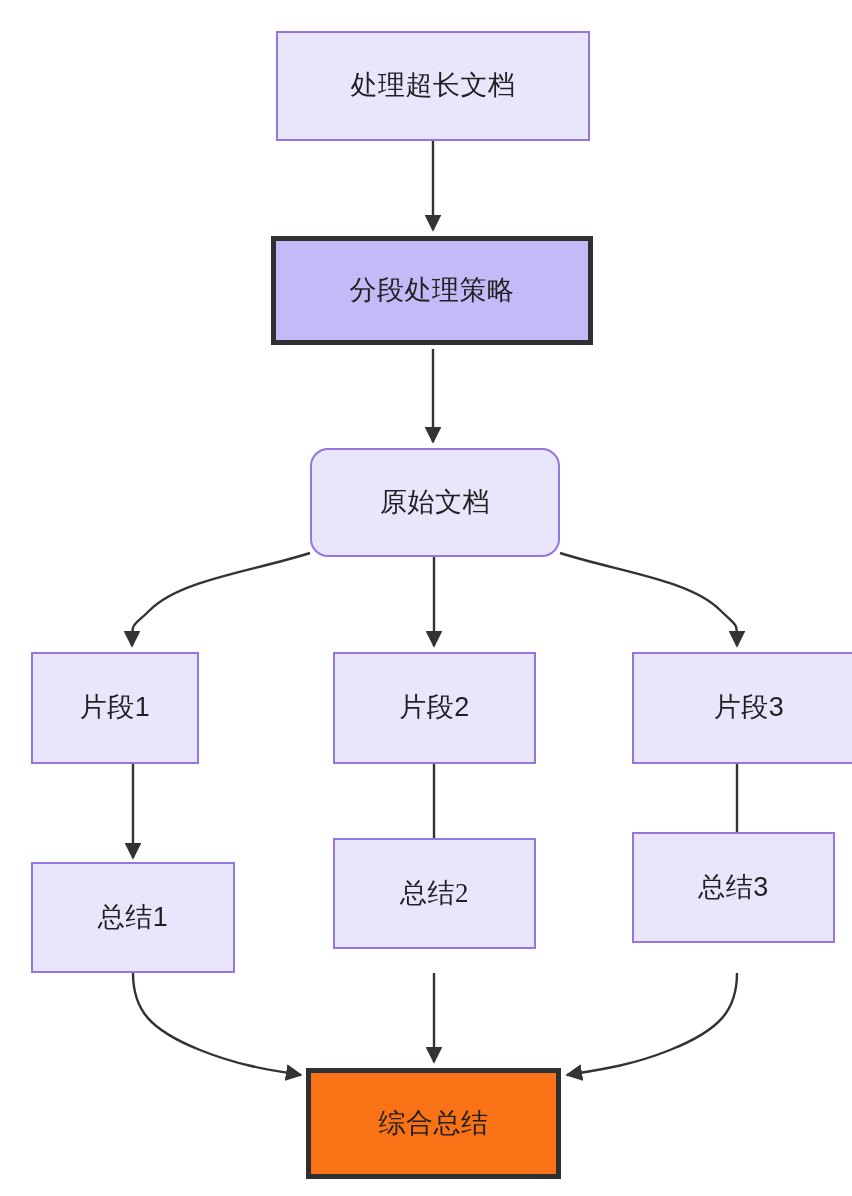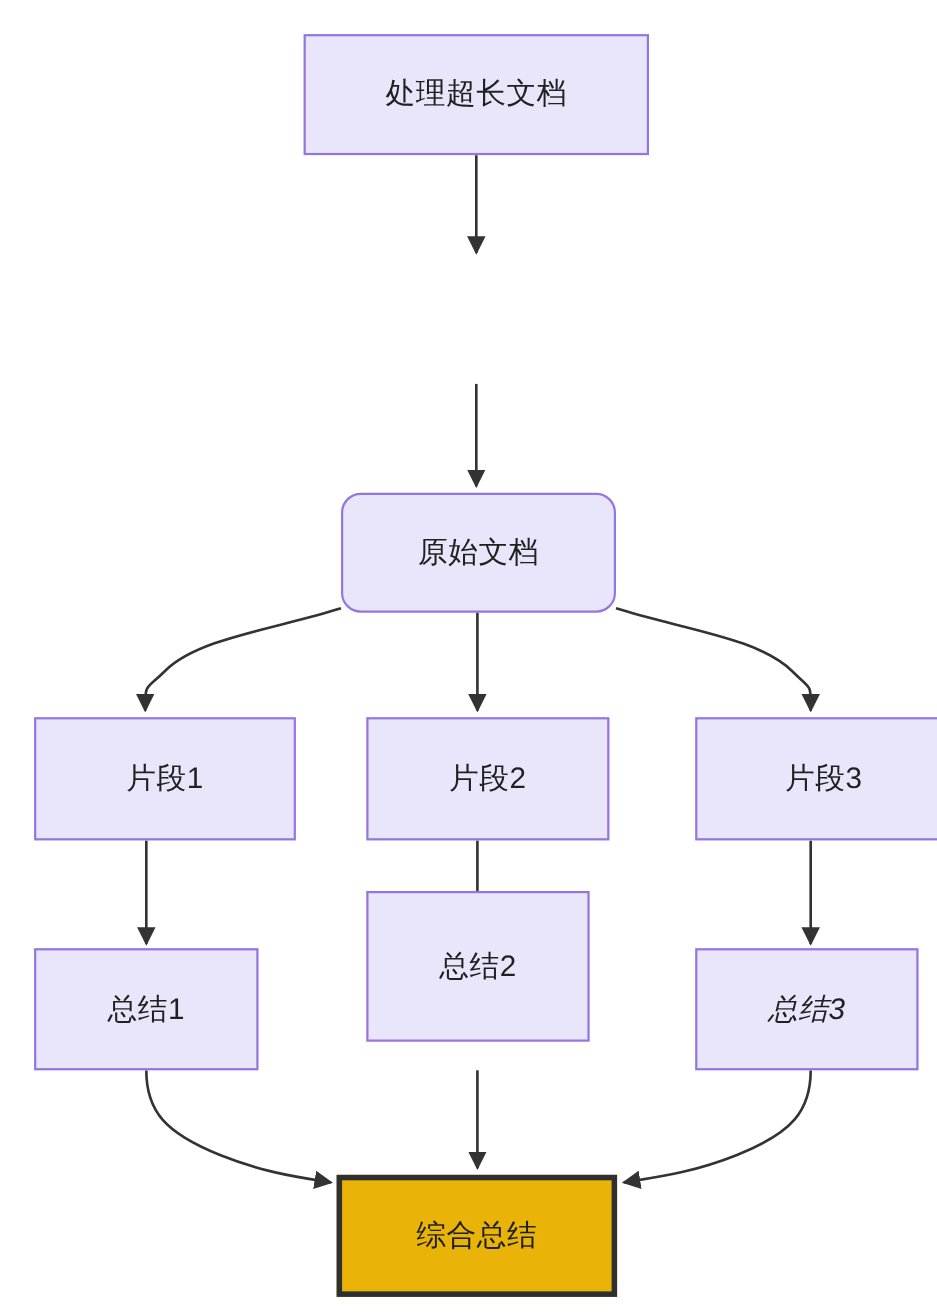--- a/index.html
+++ b/index.html
@@ -39,21 +39,21 @@
   }
   .node-light {
     background: #e9e6fb;
     border: 2px solid #9575e0;
   }
   .node-accent {
     background: #c3bbf8;
     border: 5px solid #2f3032;
   }
   .node-final {
-    background: #eab308;
+    background: #f97316;
     border: 5px solid #2f3032;
   }
   .node-label {
     font-size: 27px;
     white-space: nowrap;
   }
 </style>
 </head>
 <body>
 
@@ -77,46 +77,49 @@
       <path d="M 133 973 C 133 1010 150 1030 200 1050 C 240 1066 270 1070 301 1075"></path>
       <path d="M 434 973 L 434 1062"></path>
       <path d="M 737 973 C 737 1010 720 1030 670 1050 C 630 1066 598 1070 567 1075"></path>
     </g>
   </svg>
 
   <div class="node node-light" style="left:276px; top:31px; width:314px; height:110px;">
     <span class="node-label">处理超长文档</span>
   </div>
 
+  <div class="node node-accent" style="left:271px; top:236px; width:322px; height:109px;">
+    <span class="node-label">分段处理策略</span>
+  </div>
 
   <div class="node node-light" style="left:310px; top:448px; width:250px; height:109px;border-radius:18px;">
     <span class="node-label">原始文档</span>
   </div>
 
-  <div class="node node-light" style="left:31px; top:652px; width:238px; height:112px;">
+  <div class="node node-light" style="left:31px; top:652px; width:168px; height:112px;">
     <span class="node-label">片段1</span>
   </div>
 
-  <div class="node node-light" style="left:333px; top:652px; width:221px; height:112px;">
+  <div class="node node-light" style="left:333px; top:652px; width:203px; height:112px;">
     <span class="node-label">片段2</span>
   </div>
 
   <div class="node node-light" style="left:632px; top:652px; width:234px; height:112px;">
     <span class="node-label">片段3</span>
   </div>
 
   <div class="node node-light" style="left:31px; top:862px; width:204px; height:111px;">
     <span class="node-label">总结1</span>
   </div>
 
-  <div class="node node-light" style="left:333px; top:810px; width:203px; height:137px;">
+  <div class="node node-light" style="left:333px; top:838px; width:203px; height:111px;font-family:Liberation Serif, serif;">
     <span class="node-label">总结2</span>
   </div>
 
-  <div class="node node-light" style="left:632px; top:862px; width:203px; height:111px;font-style:italic;">
+  <div class="node node-light" style="left:632px; top:832px; width:203px; height:111px;">
     <span class="node-label">总结3</span>
   </div>
 
   <div class="node node-final" style="left:306px; top:1068px; width:255px; height:111px;">
     <span class="node-label">综合总结</span>
   </div>
 
 </div>
 
 </body></html>

